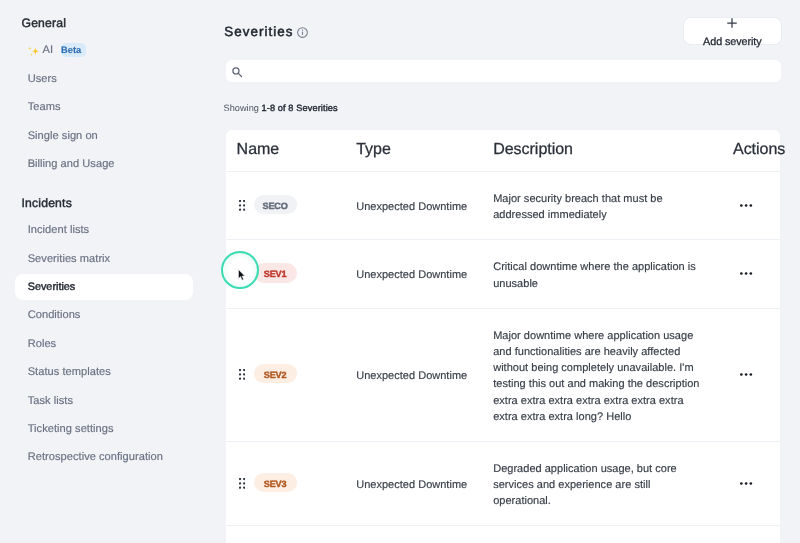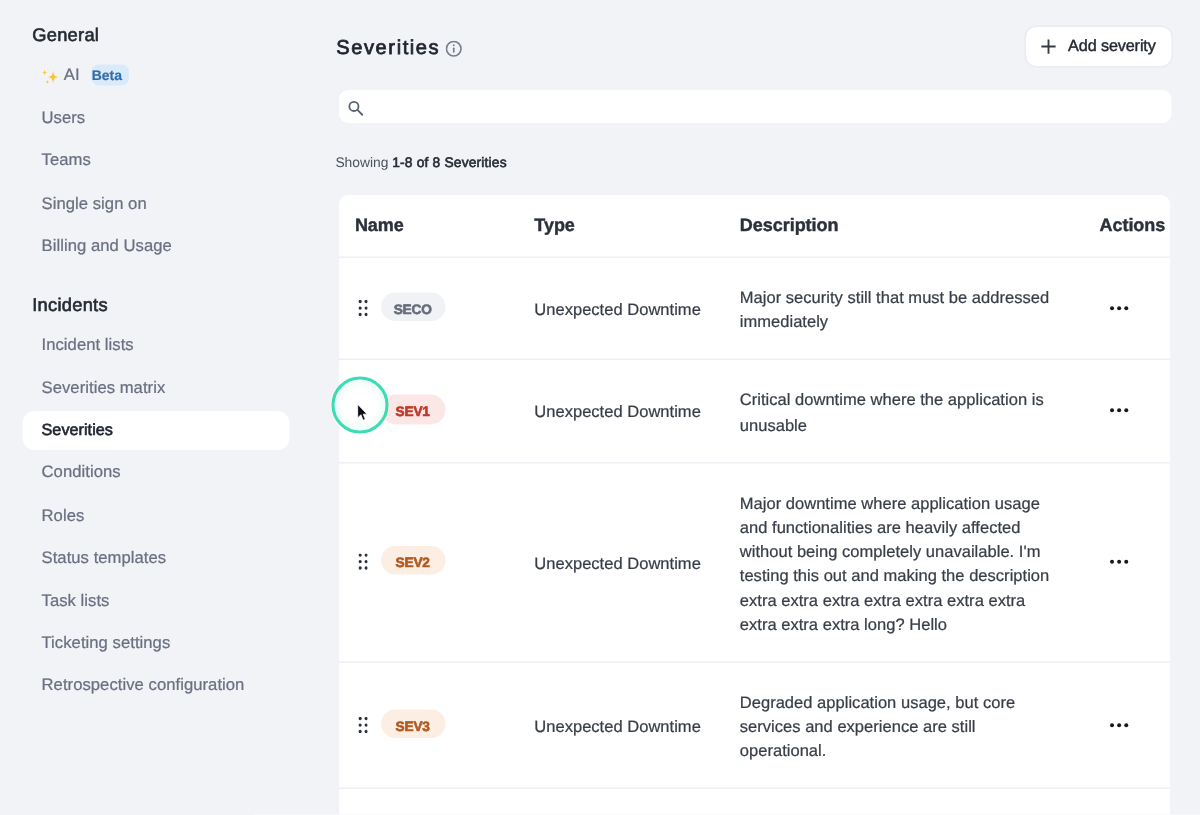--- a/index.html
+++ b/index.html
@@ -40,21 +40,21 @@
   .page-title {
     position:absolute; left:4.2px; top:25.4px;
     font-size:13.4px; font-weight:400; color:#1f242e; letter-spacing:1.05px;
     line-height:14px; -webkit-text-stroke:0.5px #1f242e;
   }
   .info-ico { position:absolute; left:76.8px; top:24.6px; }
   .add-btn {
     position:absolute; left:462.8px; top:17.3px; width:99px; height:27.5px;
     background:#ffffff; border:1px solid #e9ecf1; border-radius:8px;
     display:flex; align-items:center; gap:8.1px; padding:0 10.2px;
-    font-size:10.8px; font-weight:400; color:#232833; letter-spacing:-0.085px; white-space:nowrap;
+    font-size:10.8px; font-weight:400; color:#232833; letter-spacing:-0.085px; white-space:nowrap;flex-direction:column;
     -webkit-text-stroke:0.28px #232833;
   }
   .search-box {
     position:absolute; left:6.3px; top:59.6px; width:554.6px; height:22.3px;
     background:#ffffff; border-radius:6px; display:flex; align-items:center;
     padding-left:5.5px;
   }
   .plus-ico { display:block; line-height:0; position:relative; top:0px; }
   .search-ico { position:relative; top:1.4px; display:block; line-height:0; }
   .search-input { border:0; outline:0; background:transparent; font-size:11.2px;
@@ -64,21 +64,21 @@
     letter-spacing:0.01px; line-height:9px;
   }
   .showing b { font-weight:400; color:#262b34; -webkit-text-stroke:0.4px #262b34; letter-spacing:0.12px; }
 
   
   .card {
     position:absolute; left:5.5px; top:129.6px; width:554px;
     background:#ffffff; border-radius:6px; padding-bottom:30px;
   }
   .thead { height:42px; display:flex; align-items:center; border-bottom:1px solid #eef0f5; }
-  .th { font-size:12px; font-weight:700; color:#2b303a; letter-spacing:-0.02px; -webkit-text-stroke:0.28px #2b303a; }
+  .th { font-size:16px; font-weight:400; color:#2b303a; letter-spacing:-0.02px; -webkit-text-stroke:0.28px #2b303a; }
   .c-name { width:130.7px; padding-left:11.1px; }
   .c-type { width:137px; }
   .c-desc { width:239.8px; }
   .c-act  { width:46.5px; }
   .trow { display:flex; align-items:center; border-bottom:1px solid #eef0f5; padding:17.6px 0; }
   
   .cell-name { width:130.7px; padding-left:13.4px; display:flex; align-items:center; gap:8.4px;}
   .cell-type { width:137px; font-size:11px; color:#383e48; letter-spacing:0.02px; -webkit-text-stroke:0.16px #383e48; position:relative; top:1.2px;}
   .cell-desc { width:239.8px; padding-right:29px; font-size:11px; color:#383e48; line-height:16.15px; letter-spacing:0.02px; -webkit-text-stroke:0.16px #383e48; position:relative; top:1.8px;}
   .cell-act  { width:46.5px; display:flex; padding-left:6.8px; }
@@ -206,21 +206,21 @@
                   <circle cx="1.05" cy="1.05" r="1.12" fill="#2c323c"></circle>
                   <circle cx="5.15" cy="1.05" r="1.12" fill="#2c323c"></circle>
                   <circle cx="1.05" cy="5.4" r="1.12" fill="#2c323c"></circle>
                   <circle cx="5.15" cy="5.4" r="1.12" fill="#2c323c"></circle>
                   <circle cx="1.05" cy="9.65" r="1.12" fill="#2c323c"></circle>
                   <circle cx="5.15" cy="9.65" r="1.12" fill="#2c323c"></circle>
                 </svg></span>
               <span class="pill gray">SECO</span>
             </div>
             <div class="cell-type">Unexpected Downtime</div>
-            <div class="cell-desc">Major security still that must be addressed immediately</div>
+            <div class="cell-desc">Major security breach that must be addressed immediately</div>
             <div class="cell-act">
               <span class="more"><svg width="13" height="13" viewBox="0 0 13 13">
                   <circle cx="1.35" cy="6.5" r="1.33" fill="#14181f"></circle>
                   <circle cx="6.1" cy="6.5" r="1.33" fill="#14181f"></circle>
                   <circle cx="10.85" cy="6.5" r="1.33" fill="#14181f"></circle>
                 </svg></span>
             </div>
           </div>
           <div class="trow">
             <div class="cell-name">

